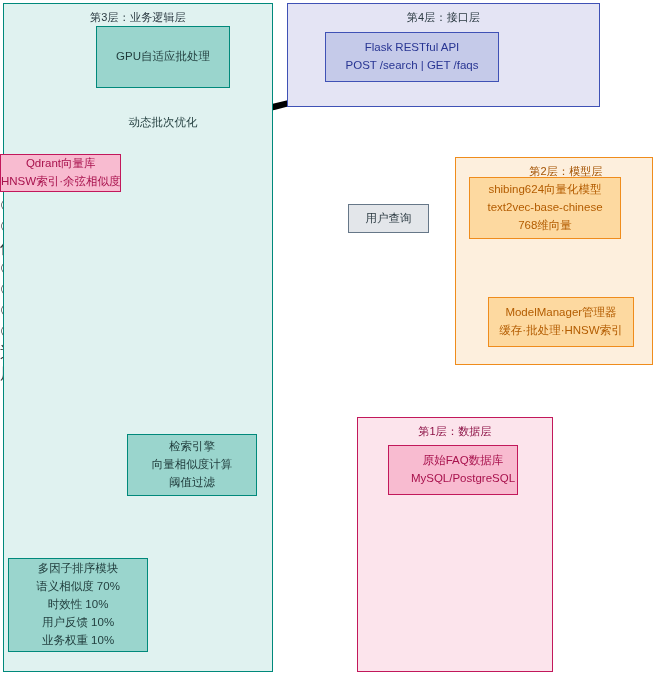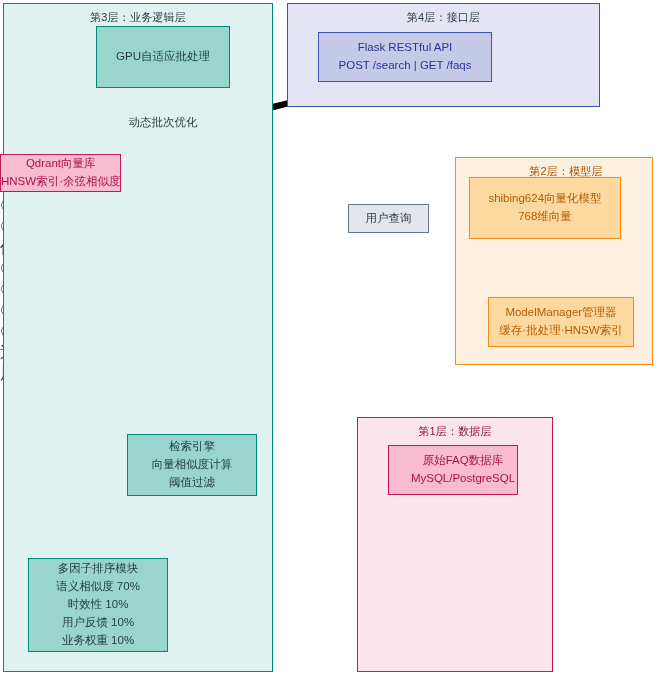--- a/index.html
+++ b/index.html
@@ -109,22 +109,22 @@
     color: #a8124d;
   }
   .node-grey {
     background: #e3e6ea;
     border-color: #667788;
     color: #2b3a42;
   }
 
   #node-batch   { left: 96px;  top: 26px;  width: 134px; height: 62px; gap: 48px; }
   #node-search  { left: 127px; top: 434px; width: 130px; height: 62px; }
-  #node-rank    { left: 28px;  top: 558px; width: 140px; height: 94px; }
-  #node-api     { left: 318px; top: 32px;  width: 174px; height: 50px; }
+  #node-rank    { left: 8px;  top: 558px; width: 140px; height: 94px; }
+  #node-api     { left: 325px; top: 32px;  width: 174px; height: 50px; }
   #node-query   { left: 348px; top: 204px; width: 81px;  height: 29px; justify-content: center; }
   #node-vec     { left: 469px; top: 177px; width: 152px; height: 62px; }
   #node-mgr     { left: 488px; top: 297px; width: 146px; height: 50px; }
   #node-faq     { left: 388px; top: 445px; width: 130px; height: 50px; padding-left: 20px; }
   #node-qdrant  { left": 0; left: 380px; top: 568px; width: 144px; height: 50px; }
 
   /* ---- edge labels ---- */
   .elabel {
     position: absolute;
     font-size: 10.5px;
@@ -248,20 +248,21 @@
     <span class="ln">Flask RESTful API</span>
     <span class="ln">POST /search | GET /faqs</span>
   </div>
 
   <div class="node node-grey" id="node-query">
     <span class="ln">用户查询</span>
   </div>
 
   <div class="node node-orange" id="node-vec">
     <span class="ln">shibing624向量化模型</span>
+    <span class="ln">text2vec-base-chinese</span>
     <span class="ln">768维向量</span>
   </div>
 
   <div class="node node-orange" id="node-mgr">
     <span class="ln">ModelManager管理器</span>
     <span class="ln">缓存·批处理·HNSW索引</span>
   </div>
 
   <div class="node node-pink" id="node-faq">
     <span class="ln">原始FAQ数据库</span>

